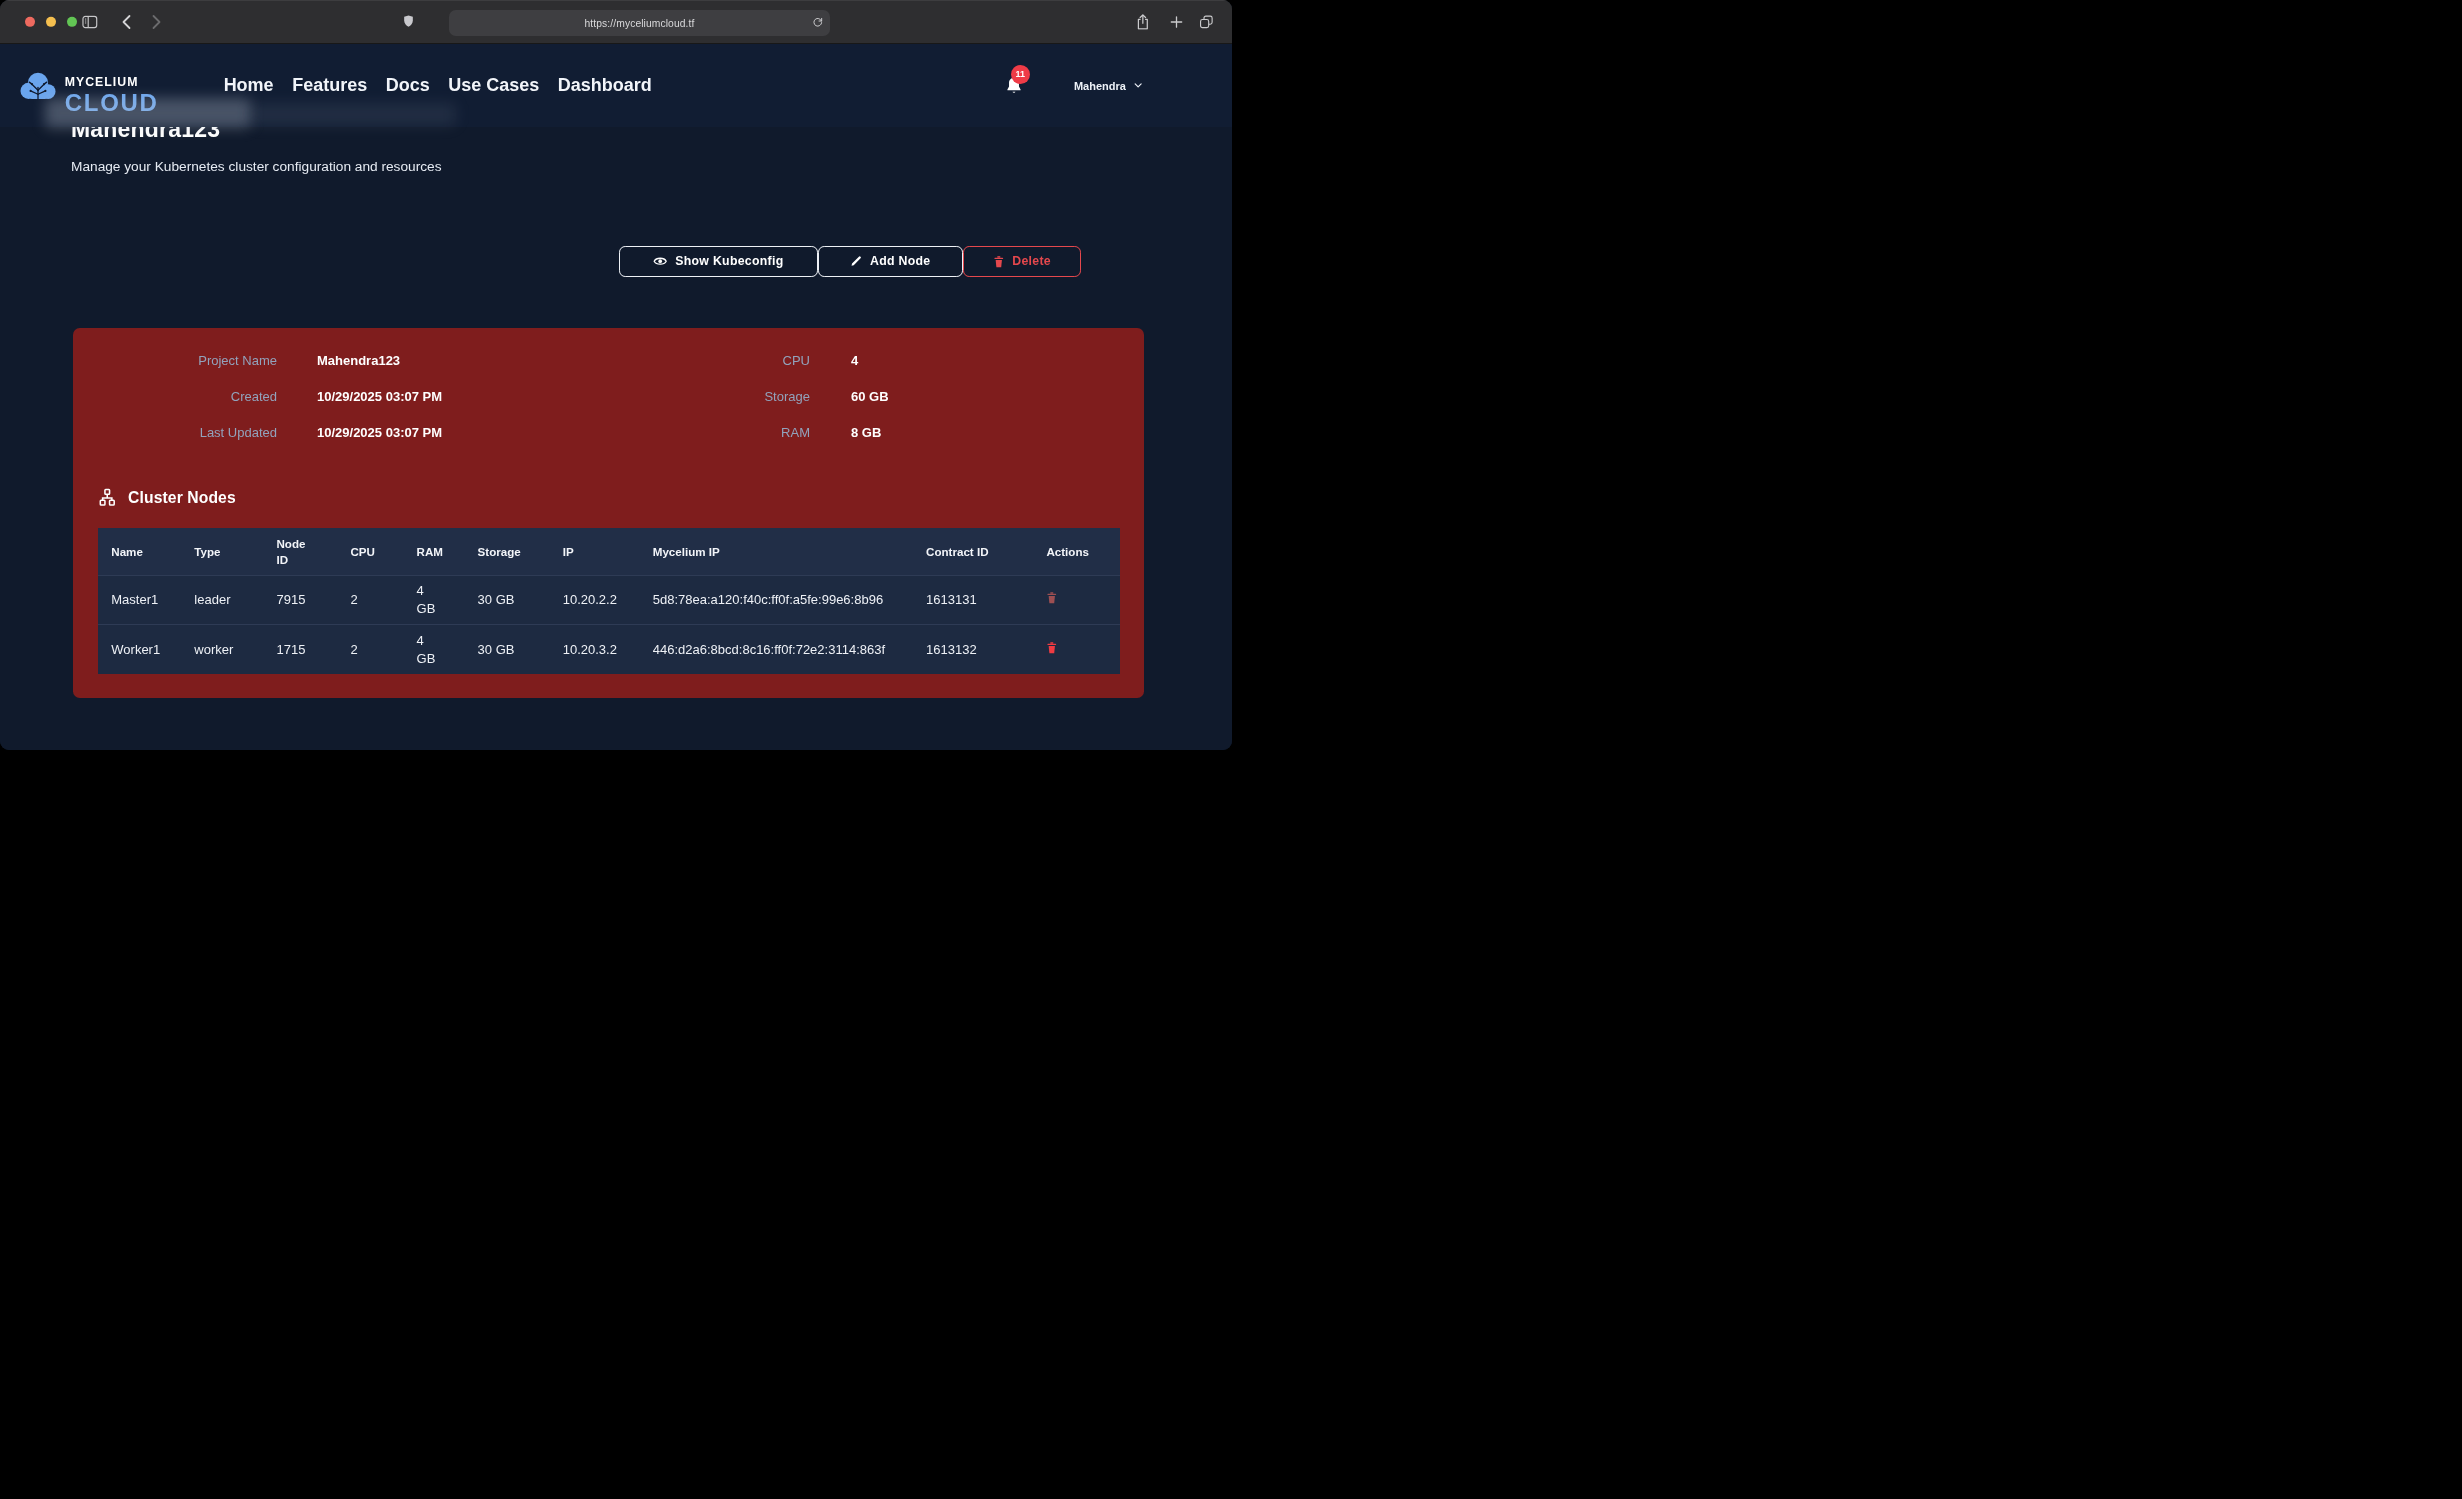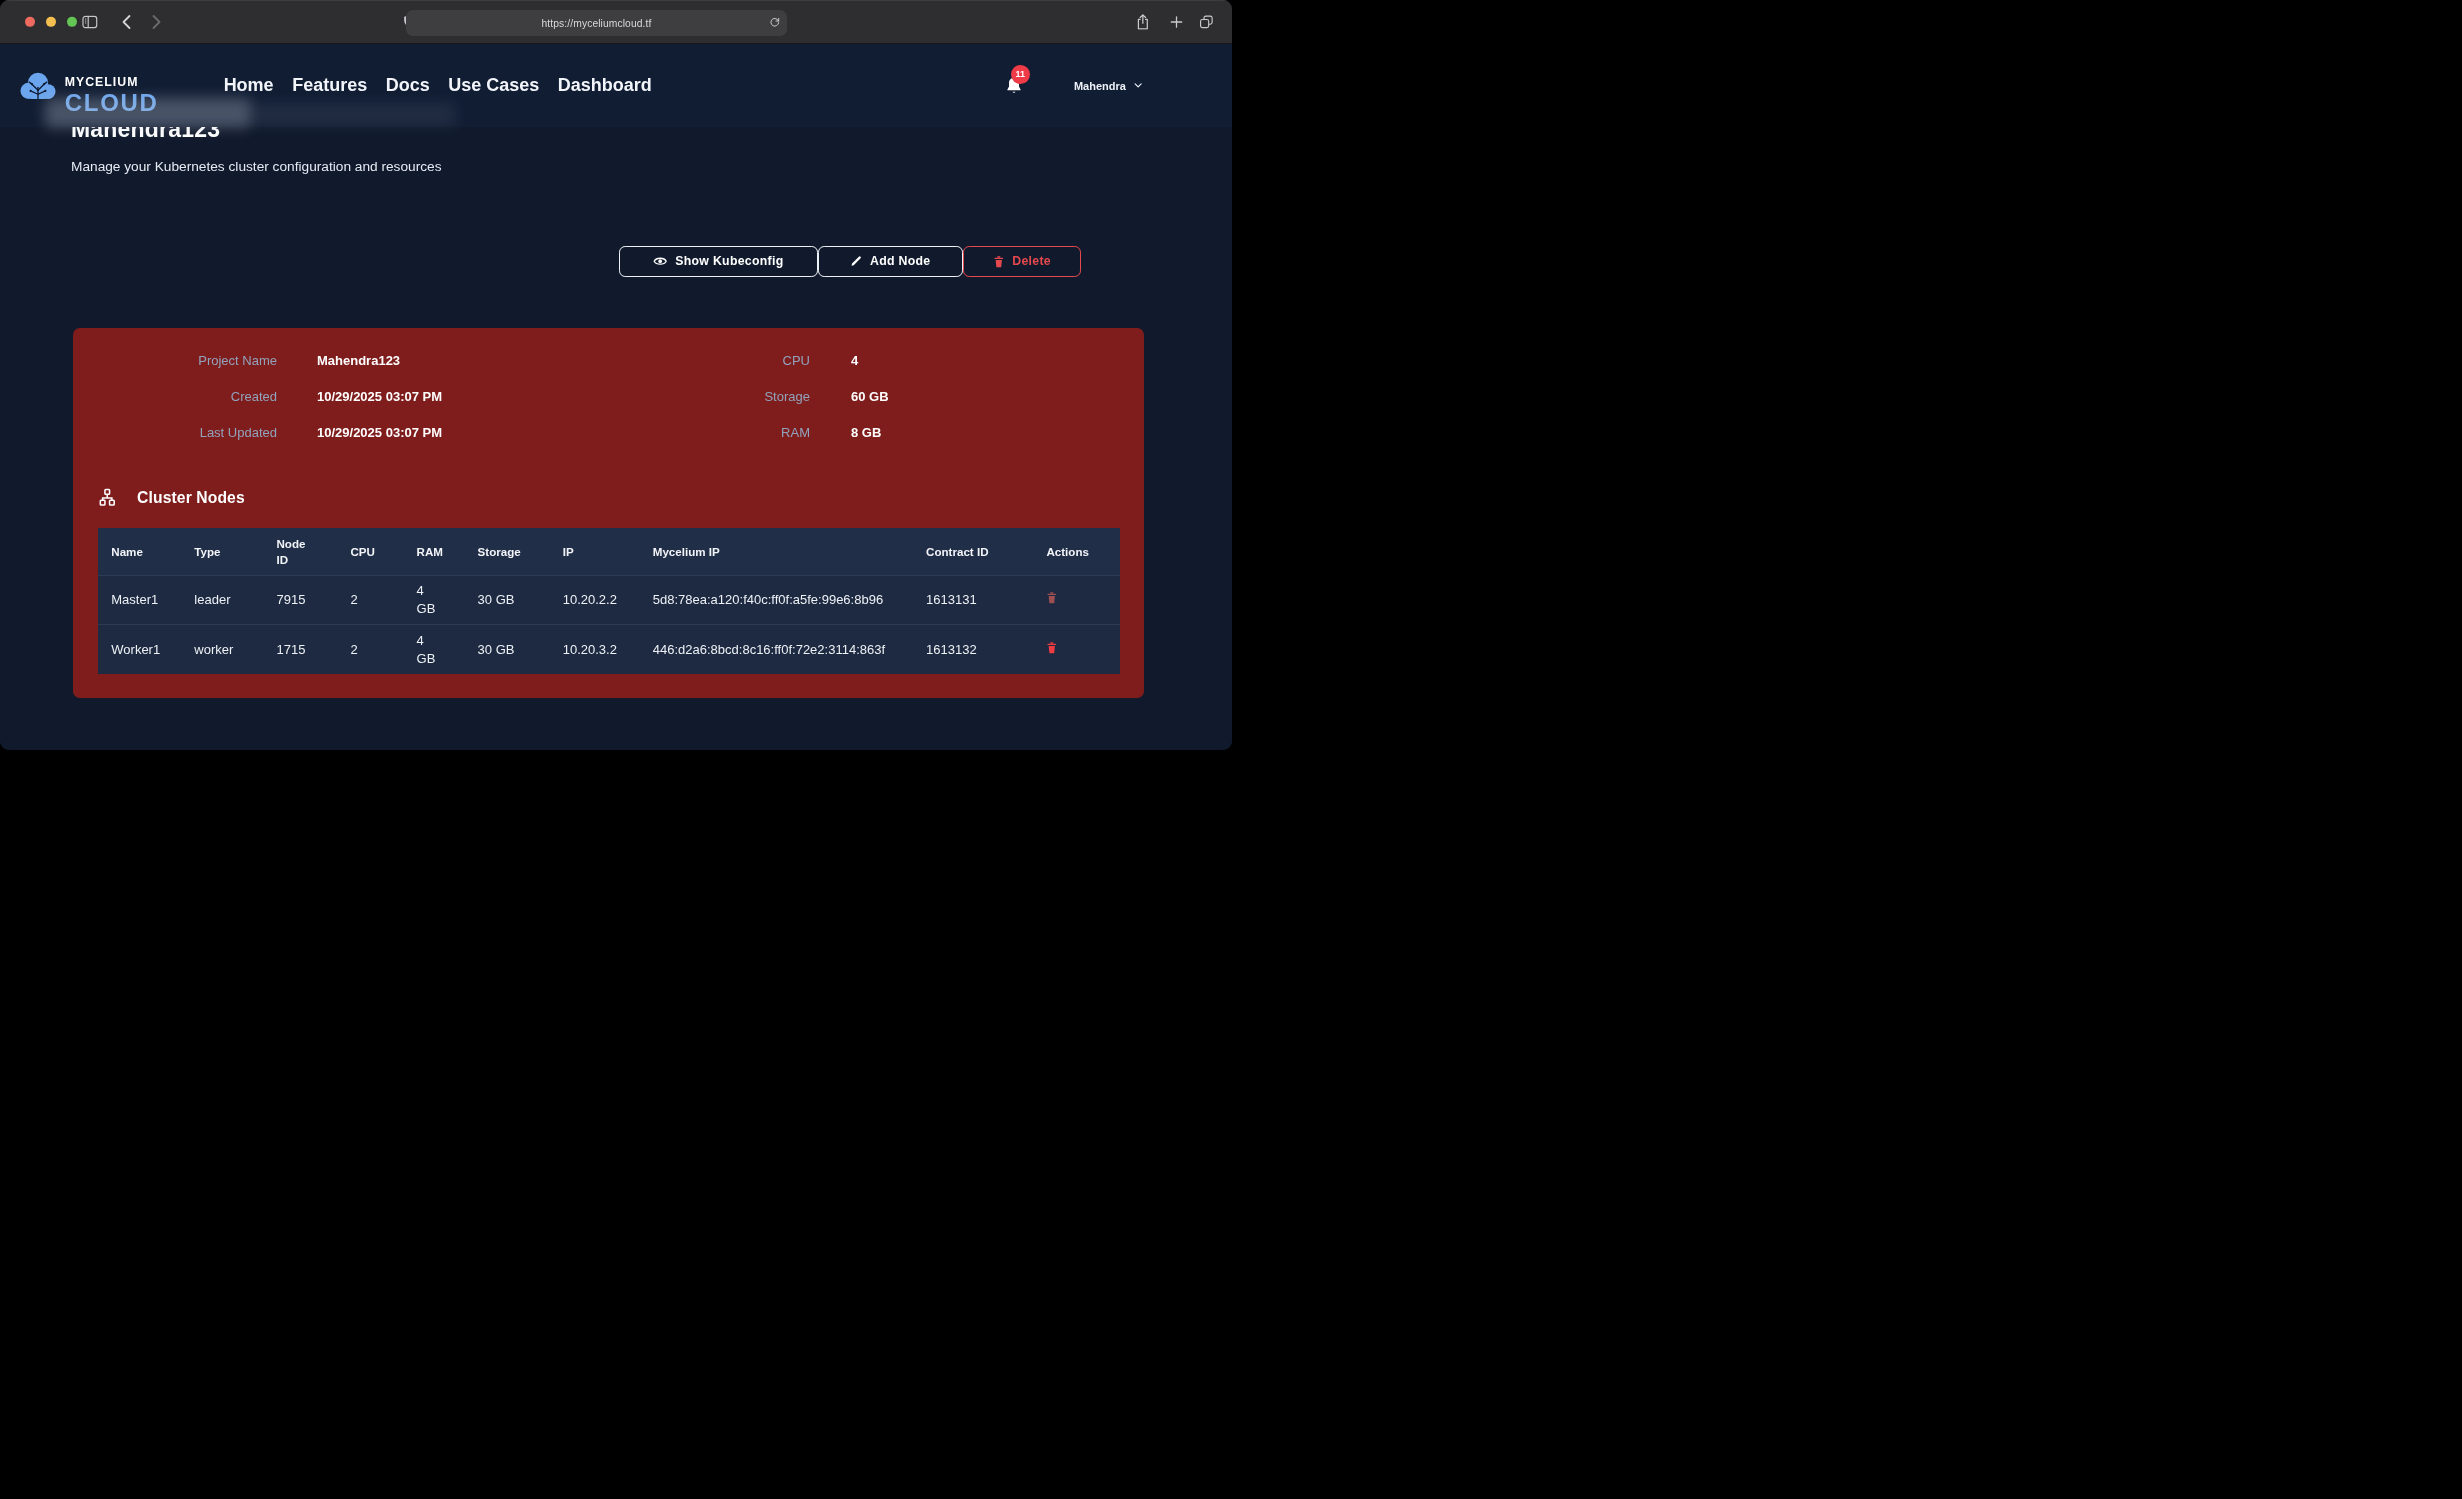--- a/index.html
+++ b/index.html
@@ -4,21 +4,21 @@
 <style>
   * { box-sizing: border-box; margin: 0; padding: 0; }
   html, body { width: 1232px; height: 750px; background: #000; font-family: "Liberation Sans", "DejaVu Sans", sans-serif; }
   .window { position: relative; width: 1232px; height: 750px; border-radius: 9px; overflow: hidden; background: #101a2c; }
 
   
   .chrome { position: relative; height: 44px; background: #2e2e30; border-top: 0.7px solid #3d3d3f; border-bottom: 0.7px solid #181818; }
   .chrome .abs { position: absolute; top: 50%; transform: translateY(-50%); display: flex; align-items: center; }
   .traffic { left: 24.6px; gap: 11px; }
   .light { width: 10.3px; height: 10.3px; border-radius: 50%; }
-  .url-field { left: 406px; width: 381px; height: 26px; background: #3e3e41; border-radius: 6.8px; display: flex; align-items: center; justify-content: center; position: absolute; top: 9px; }
+  .url-field { left: 449px; width: 381px; height: 26px; background: #3e3e41; border-radius: 6.8px; display: flex; align-items: center; justify-content: center; position: absolute; top: 9px; }
   .url-text { font-size: 10.3px; color: #d9d9db; letter-spacing: 0.1px; }
   .reload { position: absolute; right: 6.8px; top: 50%; transform: translateY(-50%); }
 
   
   .navbar { position: relative; z-index: 10; height: 83px; background: #111d33; display: flex; align-items: center; padding: 0 89px 0 18px; }
   .brand { display: flex; align-items: center; gap: 6.8px; }
   .brand-text { display: flex; flex-direction: column; line-height: 1; }
   .brand-line1 { color: #fff; font-weight: bold; font-size: 12.3px; letter-spacing: 1px; margin-top: 20px; }
   .brand-line2 { color: #6aa5ee; font-weight: bold; font-size: 24px; letter-spacing: 1.7px; margin-top: 2.1px; }
   .nav-links { display: flex; gap: 18.5px; margin-left: 65px; }
@@ -45,21 +45,21 @@
   .btn-add { padding: 0 31px; }
   .btn-danger { padding: 0 29px; border-color: #e5484d; color: #e5484d; }
 
   
   .card { margin: 51px 0 0 51px; width: 1071px; height: 370px; background: #7f1d1d; border-radius: 6.8px; }
   .info-grid { display: grid; grid-template-columns: 204px 287px 246px 1fr; row-gap: 18px; padding-top: 24.6px; font-size: 13px; line-height: 18px; }
   .info-label { color: #92a3bc; text-align: right; }
   .info-value { color: #fff; font-weight: 600; padding-left: 40px; }
   .info-value.right { padding-left: 41px; }
 
-  .section-heading { display: flex; align-items: center; gap: 21px; margin: 46px 0 0 24.6px; }
+  .section-heading { display: flex; align-items: center; gap: 12px; margin: 46px 0 0 24.6px; }
   .section-title { color: #fff; font-size: 15.7px; font-weight: bold; letter-spacing: 0.1px; }
 
   table.nodes { margin: 21px 0 0 24.6px; width: 1022px; table-layout: fixed; border-collapse: collapse; }
   .nodes th { height: 48px; background: #212e47; color: #f3f5f9; font-size: 11.6px; font-weight: bold; text-align: left; vertical-align: middle; padding: 0 18px 0 13.7px; line-height: 15.7px; border-bottom: 0.7px solid #2e3b55; }
   .nodes td { height: 49px; background: #1d2a41; color: #eef1f6; font-size: 13px; vertical-align: middle; padding: 0 18px 0 13.7px; line-height: 18px; }
   .nodes tr.sep td { border-bottom: 0.7px solid #2e3b55; }
   .col-actions-pad { padding-left: 38px !important; }
   td.mycelium { word-break: break-all; }
   .trash-btn { background: none; border: none; cursor: pointer; padding: 0; }
   .trash-muted { color: #9d4f52; }

